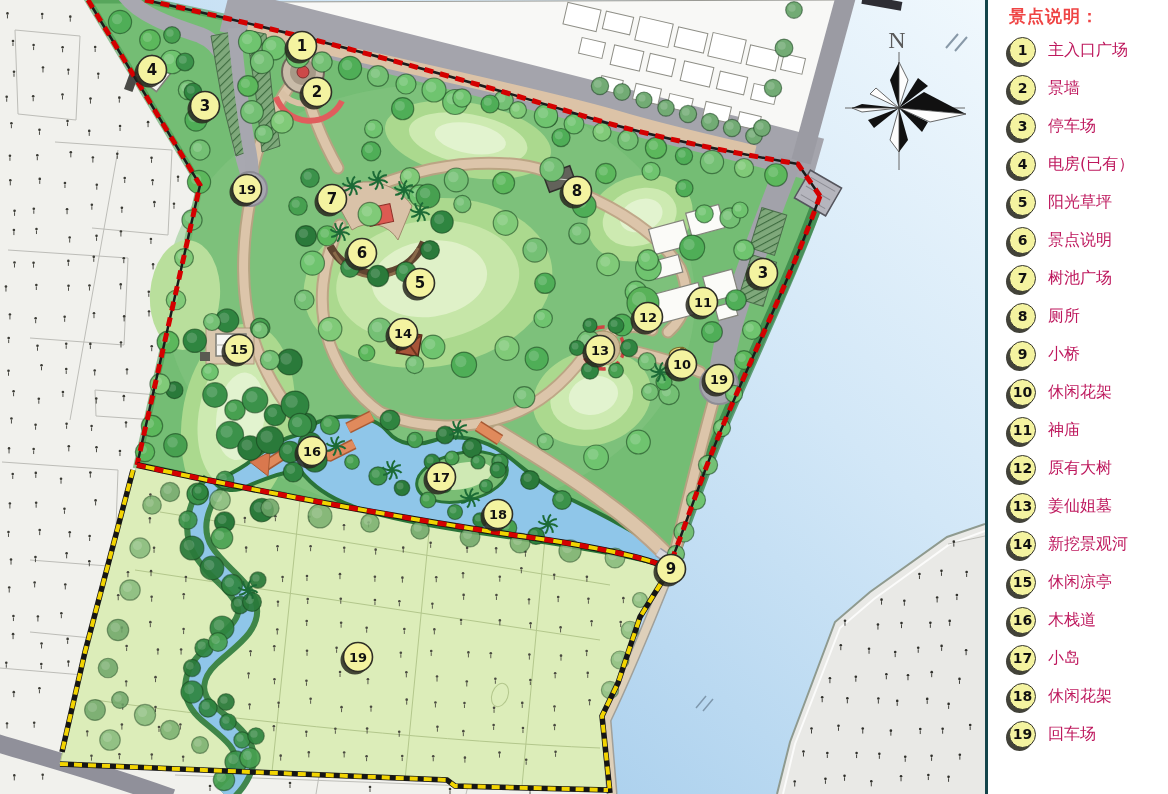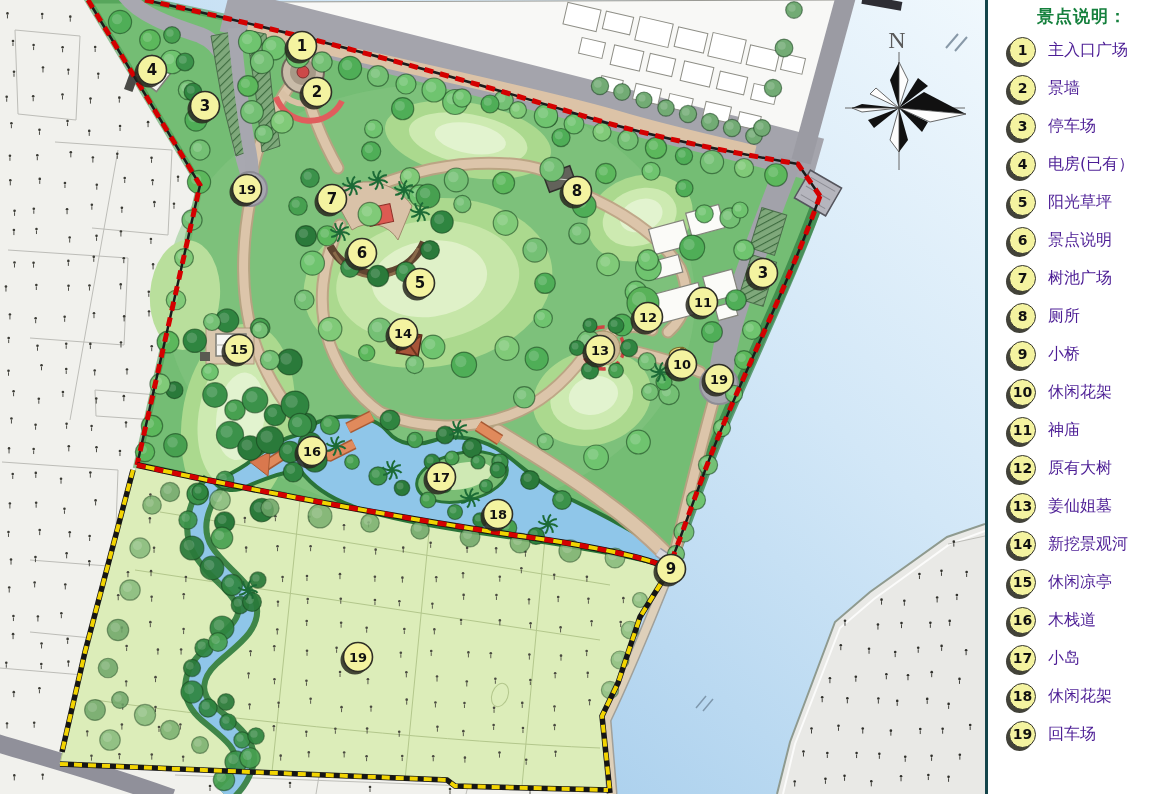--- a/index.html
+++ b/index.html
@@ -1,28 +1,28 @@
 <!DOCTYPE html>
 <html><head>
 <meta charset="utf-8">
 <style>
   html,body{margin:0;padding:0;background:#ffffff;}
   .stage{position:relative;width:1168px;height:794px;overflow:hidden;
          font-family:"DejaVu Sans","Liberation Sans",sans-serif;background:#fff;}
   .mapwrap{position:absolute;left:0;top:0;width:985px;height:794px;}
   .legend{position:absolute;left:985px;top:0;width:183px;height:794px;background:#ffffff;
           border-left:3px solid #14454b;box-sizing:border-box;}
-  .legend-title{position:absolute;top:5px;left:21px;font-size:17px;font-weight:bold;color:#15803d;letter-spacing:1px;margin-left:28px;}
+  .legend-title{position:absolute;top:5px;left:21px;font-size:17px;font-weight:bold;color:#ef4444;letter-spacing:1px;}
   .legend-list{position:absolute;top:31px;left:0;right:0;margin:0;padding:0;list-style:none;}
   .legend-list li{height:38px;display:flex;align-items:center;padding-left:21px;}
   .badge{flex:0 0 27px;width:27px;height:27px;border-radius:50%;background:#f4f3a0;
          border:1.6px solid #33332b;box-shadow:-3px 3px 0 rgba(40,40,30,.88);
          display:flex;align-items:center;justify-content:center;
          font-weight:bold;font-size:14px;color:#111;box-sizing:border-box;}
-  .lbl{margin-left:12px;font-size:16px;color:#4c1d95;white-space:nowrap;}
+  .lbl{margin-left:12px;font-size:16px;color:#be185d;white-space:nowrap;}
 </style>
 </head>
 <body>
 
 <div class="stage">
   <div class="mapwrap">
     <svg id="plan" width="985" height="794" viewBox="0 0 985 794">
       <defs>
         <linearGradient id="wg" x1="1" y1="0" x2="0" y2="0.9">
           <stop offset="0" stop-color="#f0f8fd"></stop>

